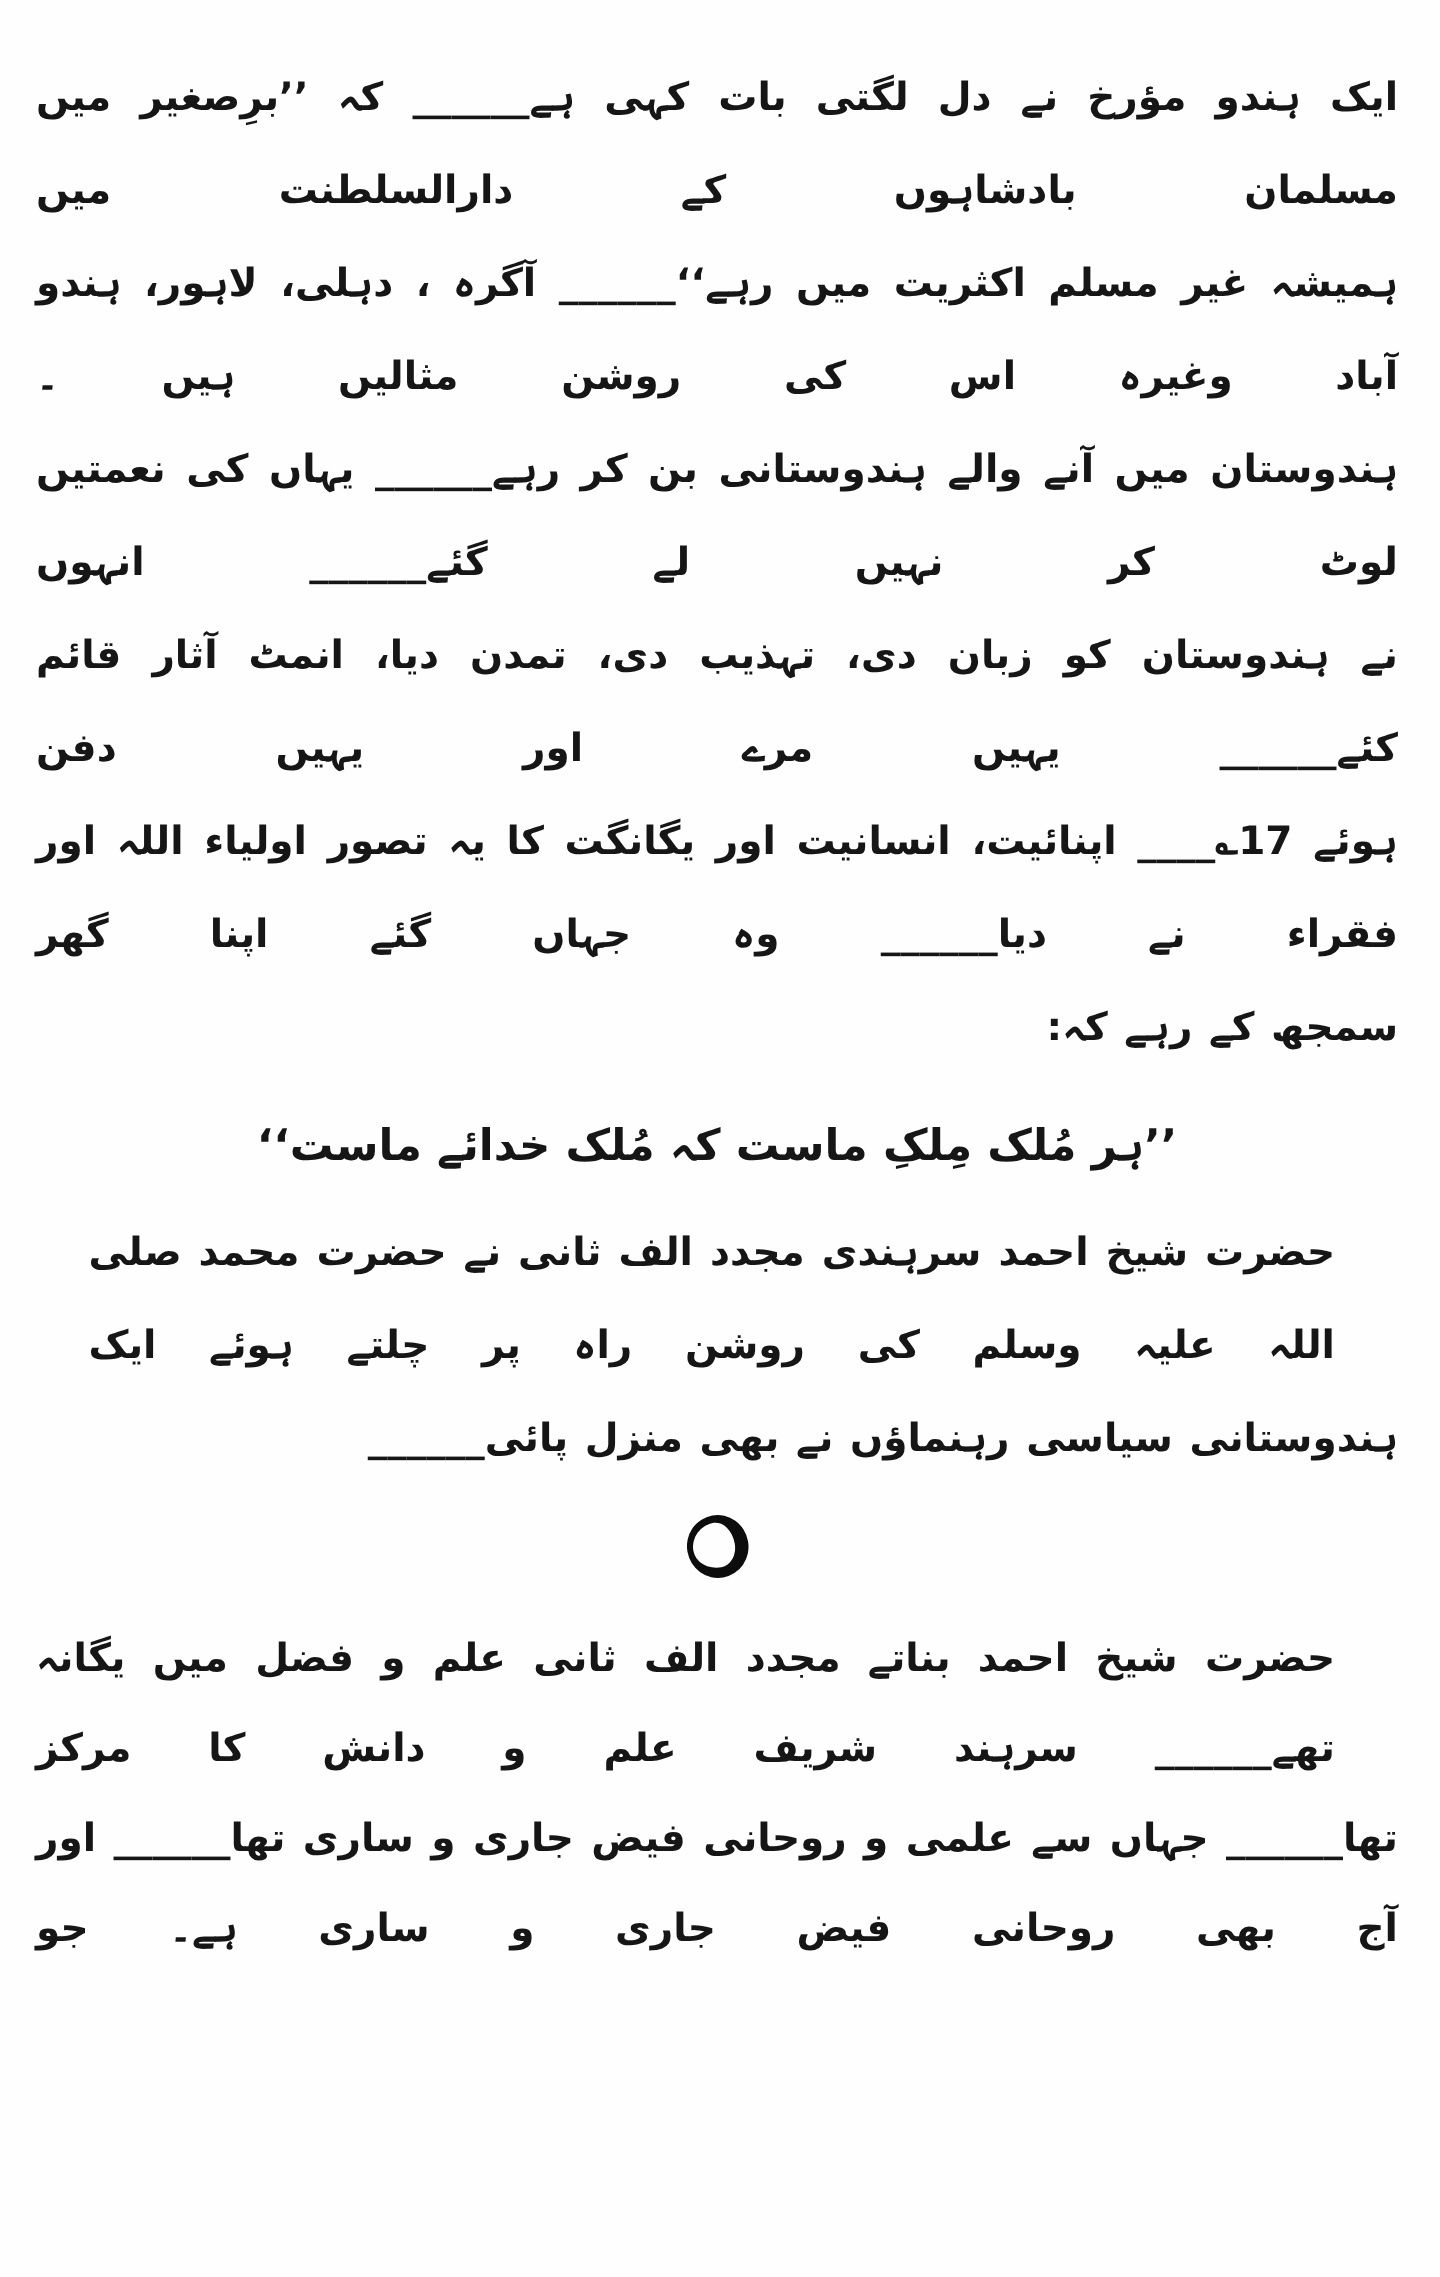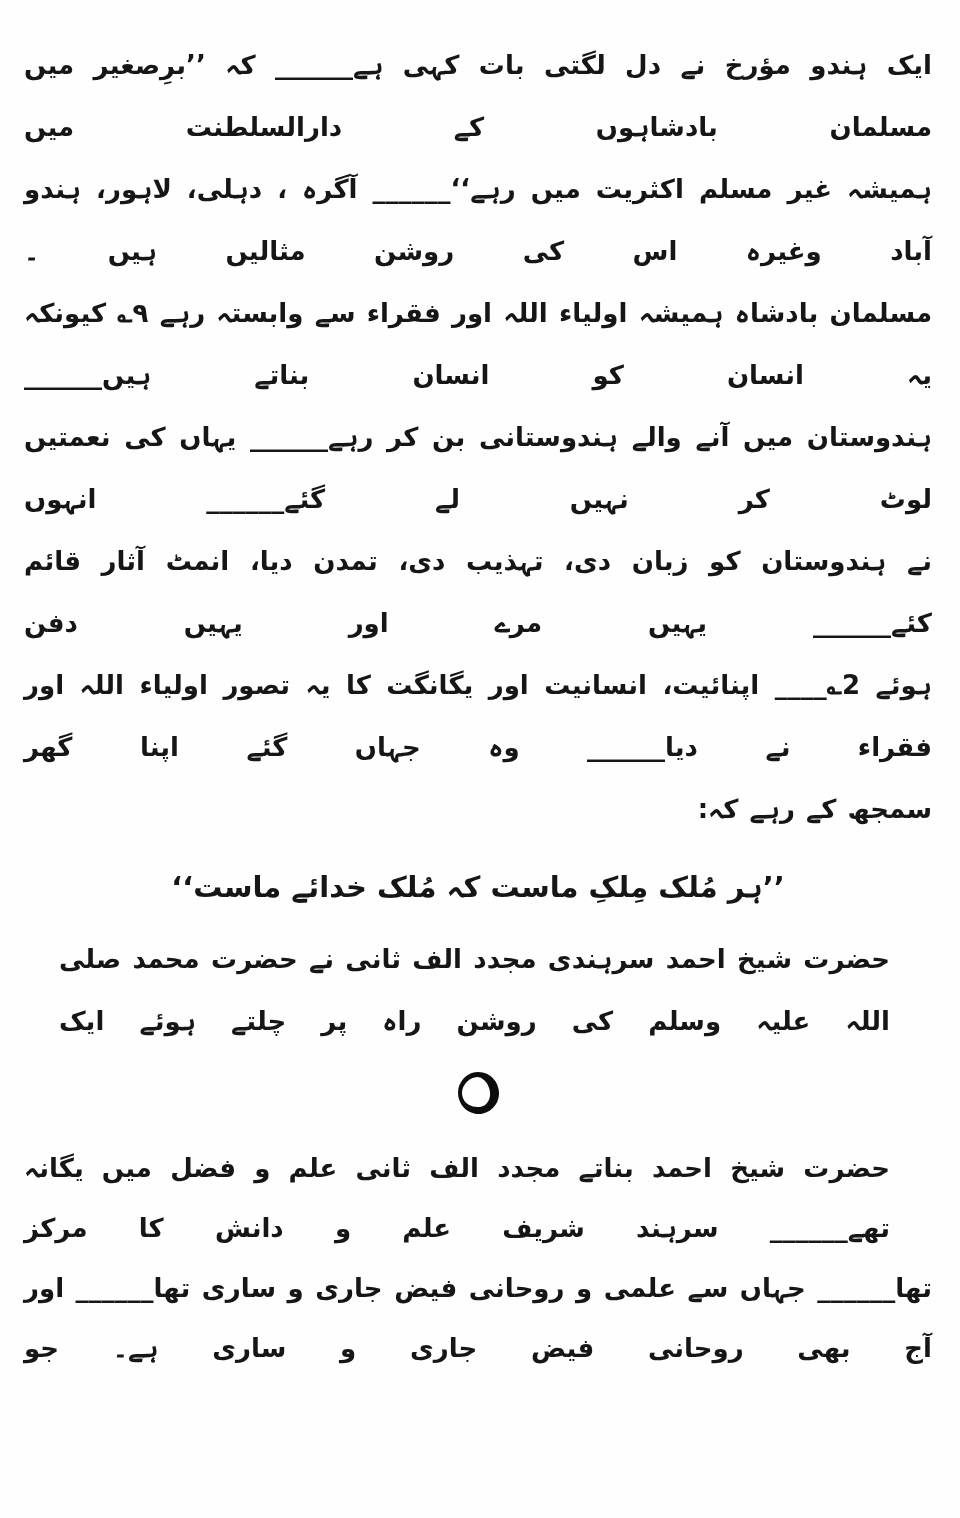--- a/index.html
+++ b/index.html
@@ -45,31 +45,31 @@
   }
 </style>
 </head>
 <body>
 
 <div class="page">
 
   <div class="para para-1">
     <div class="line">ایک ہندو مؤرخ نے دل لگتی بات کہی ہے______ کہ ’’برِصغیر میں مسلمان بادشاہوں کے دارالسلطنت میں</div>
     <div class="line">ہمیشہ غیر مسلم اکثریت میں رہے‘‘______ آگرہ ، دہلی، لاہور، ہندو آباد وغیرہ اس کی روشن مثالیں ہیں ۔</div>
-    <div class="line">مسلمان بادشاہ ہمیشہ اولیاء اللہ اور فقراء سے وابستہ رہے ۹؎ کیونکہ یہ انسان کو انسان بناتے ہیں______</div>
     <div class="line">ہندوستان میں آنے والے ہندوستانی بن کر رہے______ یہاں کی نعمتیں لوٹ کر نہیں لے گئے______ انہوں</div>
     <div class="line">نے ہندوستان کو زبان دی، تہذیب دی، تمدن دیا، انمٹ آثار قائم کئے______ یہیں مرے اور یہیں دفن</div>
-    <div class="line">ہوئے 2؎____ اپنائیت، انسانیت اور یگانگت کا یہ تصور اولیاء اللہ اور فقراء نے دیا______ وہ جہاں گئے اپنا گھر</div>
+    <div class="line">ہوئے 17؎____ اپنائیت، انسانیت اور یگانگت کا یہ تصور اولیاء اللہ اور فقراء نے دیا______ وہ جہاں گئے اپنا گھر</div>
     <div class="line short">سمجھ کے رہے کہ:</div>
   </div>
 
   <div class="verse">’’ہر مُلک مِلکِ ماست کہ مُلک خدائے ماست‘‘</div>
 
   <div class="para para-2">
     <div class="line indent">حضرت شیخ احمد سرہندی مجدد الف ثانی نے حضرت محمد صلی اللہ علیہ وسلم کی روشن راہ پر چلتے ہوئے ایک</div>
+    <div class="line short">ہندوستانی سیاسی رہنماؤں نے بھی منزل پائی______</div>
   </div>
 
   <div class="divider-circle"></div>
 
   <div class="para para-3">
     <div class="line indent">حضرت شیخ احمد بناتے مجدد الف ثانی علم و فضل میں یگانہ تھے______ سرہند شریف علم و دانش کا مرکز</div>
     <div class="line">تھا______ جہاں سے علمی و روحانی فیض جاری و ساری تھا______ اور آج بھی روحانی فیض جاری و ساری ہے۔ جو</div>
 
   </div>
 

